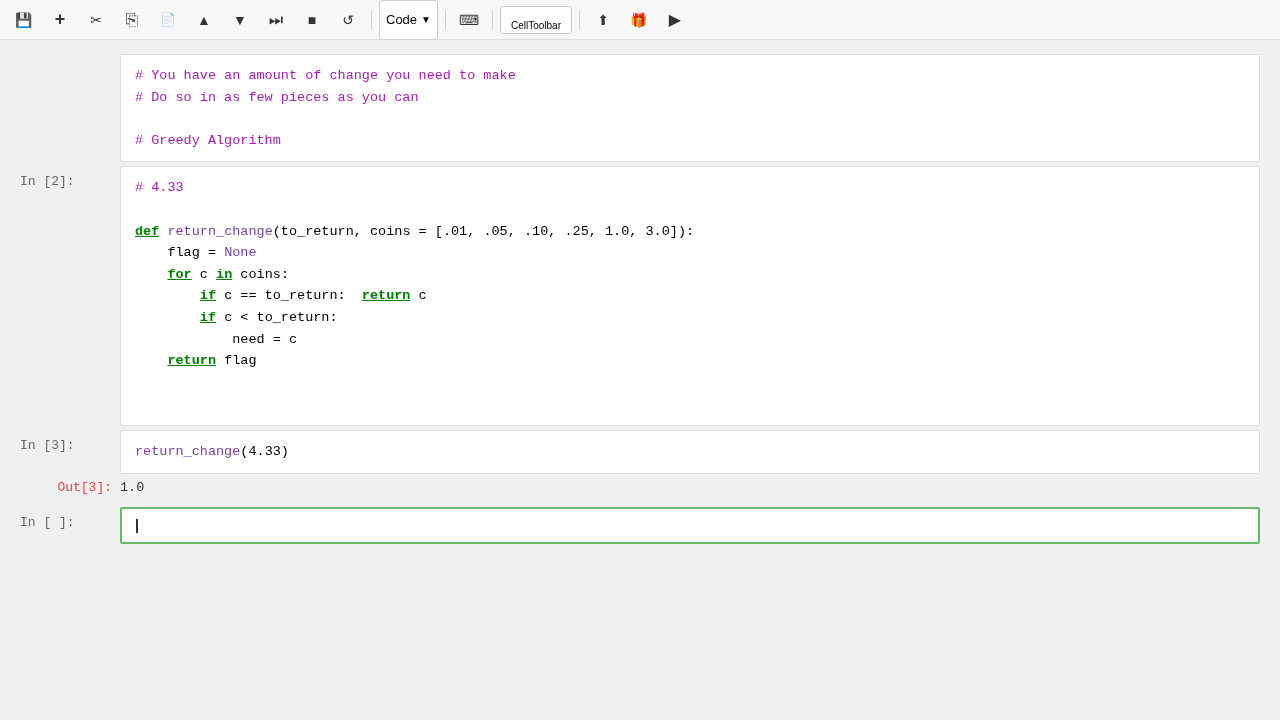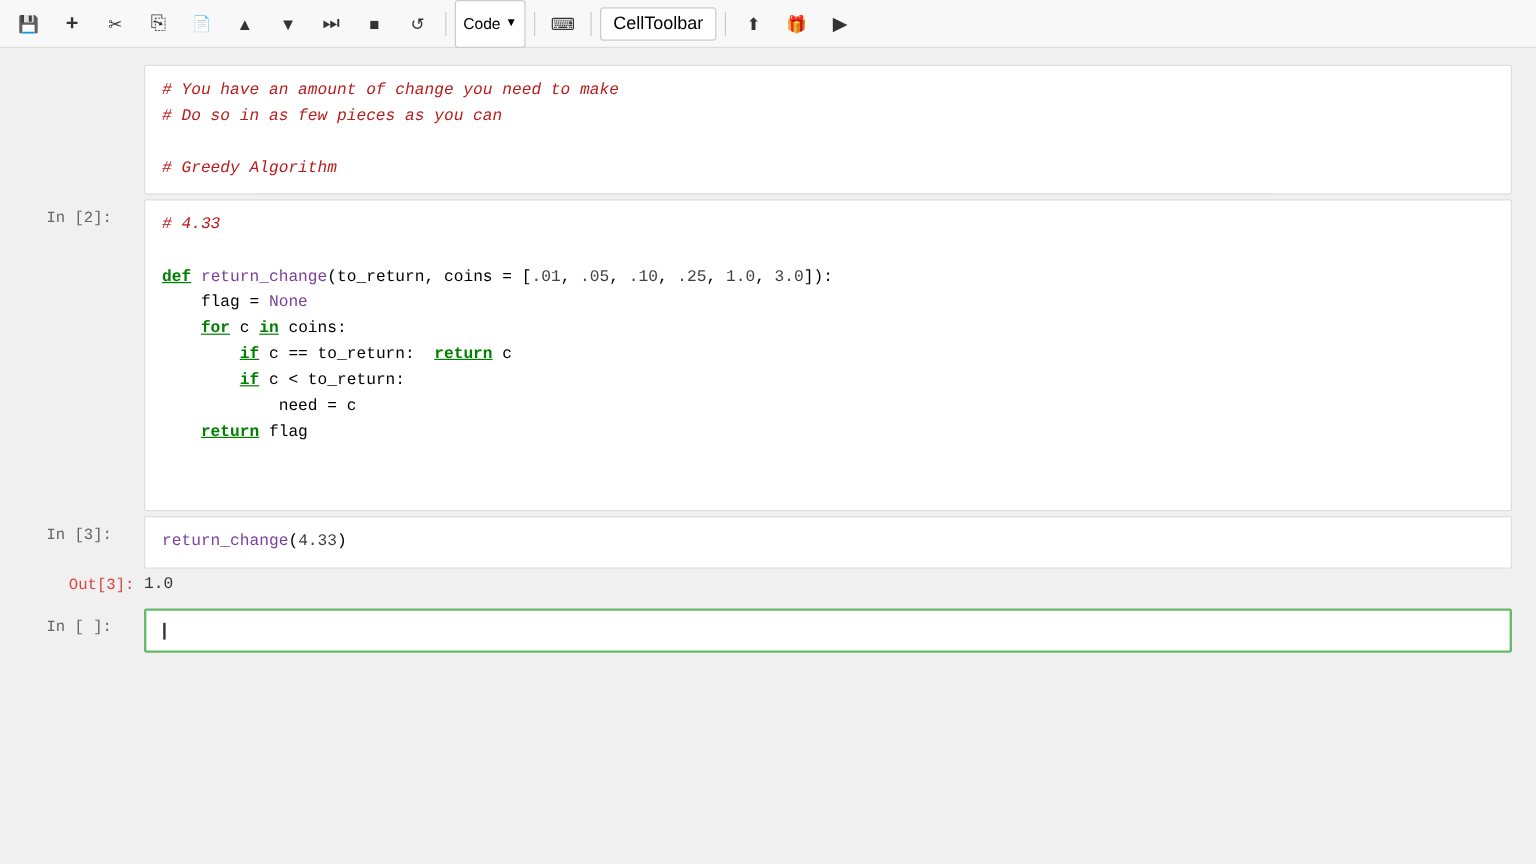--- a/index.html
+++ b/index.html
@@ -47,27 +47,27 @@
       border: 1px solid #ccc;
       border-radius: 3px;
       padding: 2px 6px;
       font-size: 13px;
       cursor: pointer;
       height: 40px;
       gap: 4px;
     }
     .toolbar-text-btn {
       display: flex;
-      align-items: center;
+      align-items: flex-end;
       justify-content: center;
       background: white;
       border: 1px solid #ccc;
       border-radius: 3px;
       padding: 2px 10px;
-      font-size: 15px;
+      font-size: 10px;
       cursor: pointer;
       height: 28px;
     }
 
     
     .notebook {
       background: #f0f0f0;
       height: calc(720px - 40px);
       overflow-y: auto;
       padding: 10px 0;
@@ -79,21 +79,21 @@
       align-items: flex-start;
       margin: 4px 20px;
       position: relative;
     }
     .cell-label {
       min-width: 100px;
       font-family: 'Courier New', monospace;
       font-size: 13px;
       color: #666;
       padding-top: 8px;
-      text-align: center;
+      text-align: left;
       padding-right: 8px;
       flex-shrink: 0;
     }
     .cell-content {
       flex: 1;
       background: white;
       border: 1px solid #ddd;
       border-radius: 2px;
     }
     .cell-content.active {
@@ -106,23 +106,23 @@
       padding: 10px 14px;
       font-family: 'Courier New', monospace;
       font-size: 13.5px;
       line-height: 1.6;
       white-space: pre;
     }
 
     
     .kw { color: #008000; font-weight: bold; text-decoration: underline; }       
     .fn { color: #7B3F9E; }
-    .num { color: #404040; }                          
+    .num { color: #000000; }                          
     .kw-none { color: #7B3F9E; }                      
-    .comment { color: #b91c1c; font-style: italic; }
+    .comment { color: #a21caf; }
     .call { color: #7B3F9E; }
 
     .output-cell {
       display: flex;
       align-items: flex-start;
       margin: 2px 20px 12px;
     }
     .output-label {
       min-width: 100px;
       font-family: 'Courier New', monospace;

